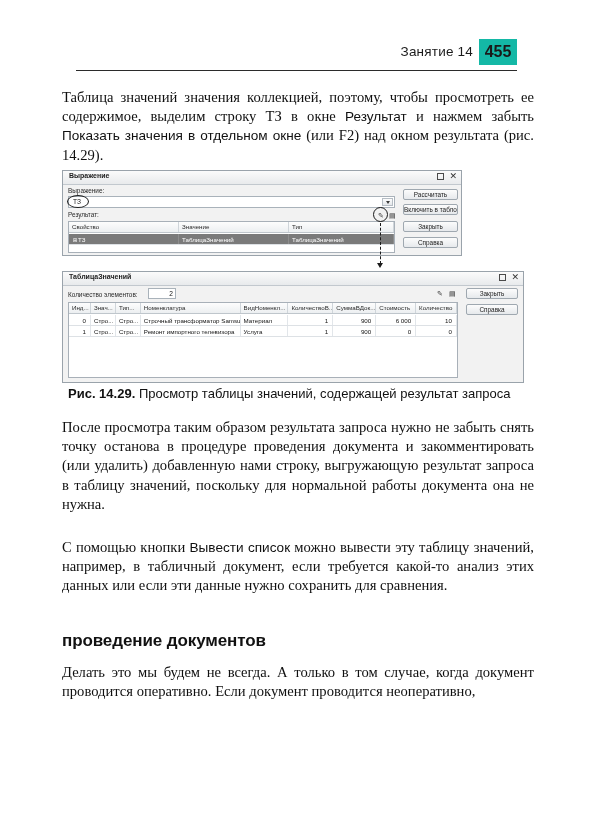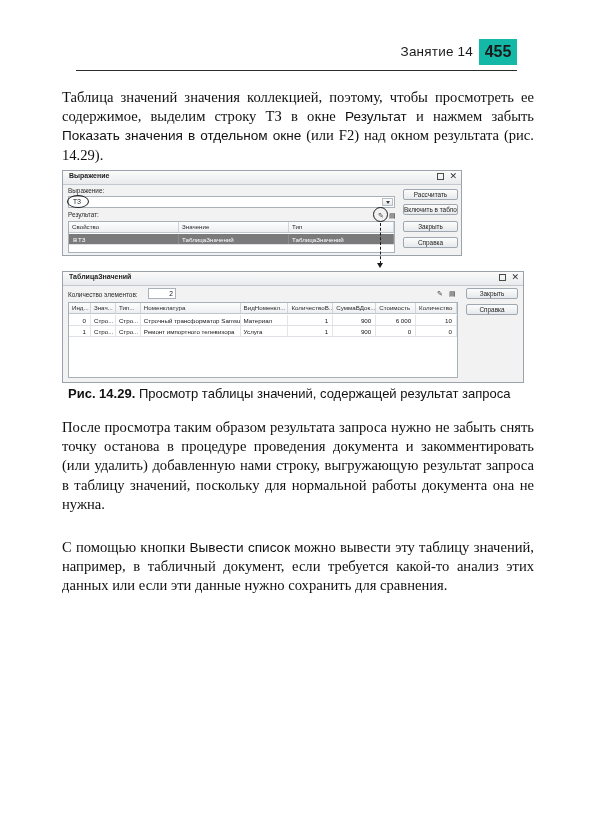--- a/index.html
+++ b/index.html
@@ -427,16 +427,18 @@
 </div>
 
 <div class="content" style="top:418px; width:472px;">
 
   <p class="body" style="margin-bottom:24px;">После просмотра таким образом результата запроса нужно не забыть снять точку останова в процедуре проведения документа и закомментировать (или удалить) добавленную нами строку, выгружающую результат запроса в таблицу значений, поскольку для нормальной работы документа она не нужна.</p>
 
   <p class="body"><span>С помощью кнопки </span><span class="ui-term">Вывести список</span><span> можно вывести эту таблицу значений, например, в табличный документ, если требуется какой-то анализ этих данных или если эти данные нужно сохранить для сравнения.</span></p>
 
   <h2 class="section">
     <br>
+    <span>проведение документов</span>
   </h2>
 
 
+  <p class="body">Делать это мы будем не всегда. А только в том случае, когда документ проводится оперативно. Если документ проводится неоперативно,</p>
 </div>
 
 </body></html>

